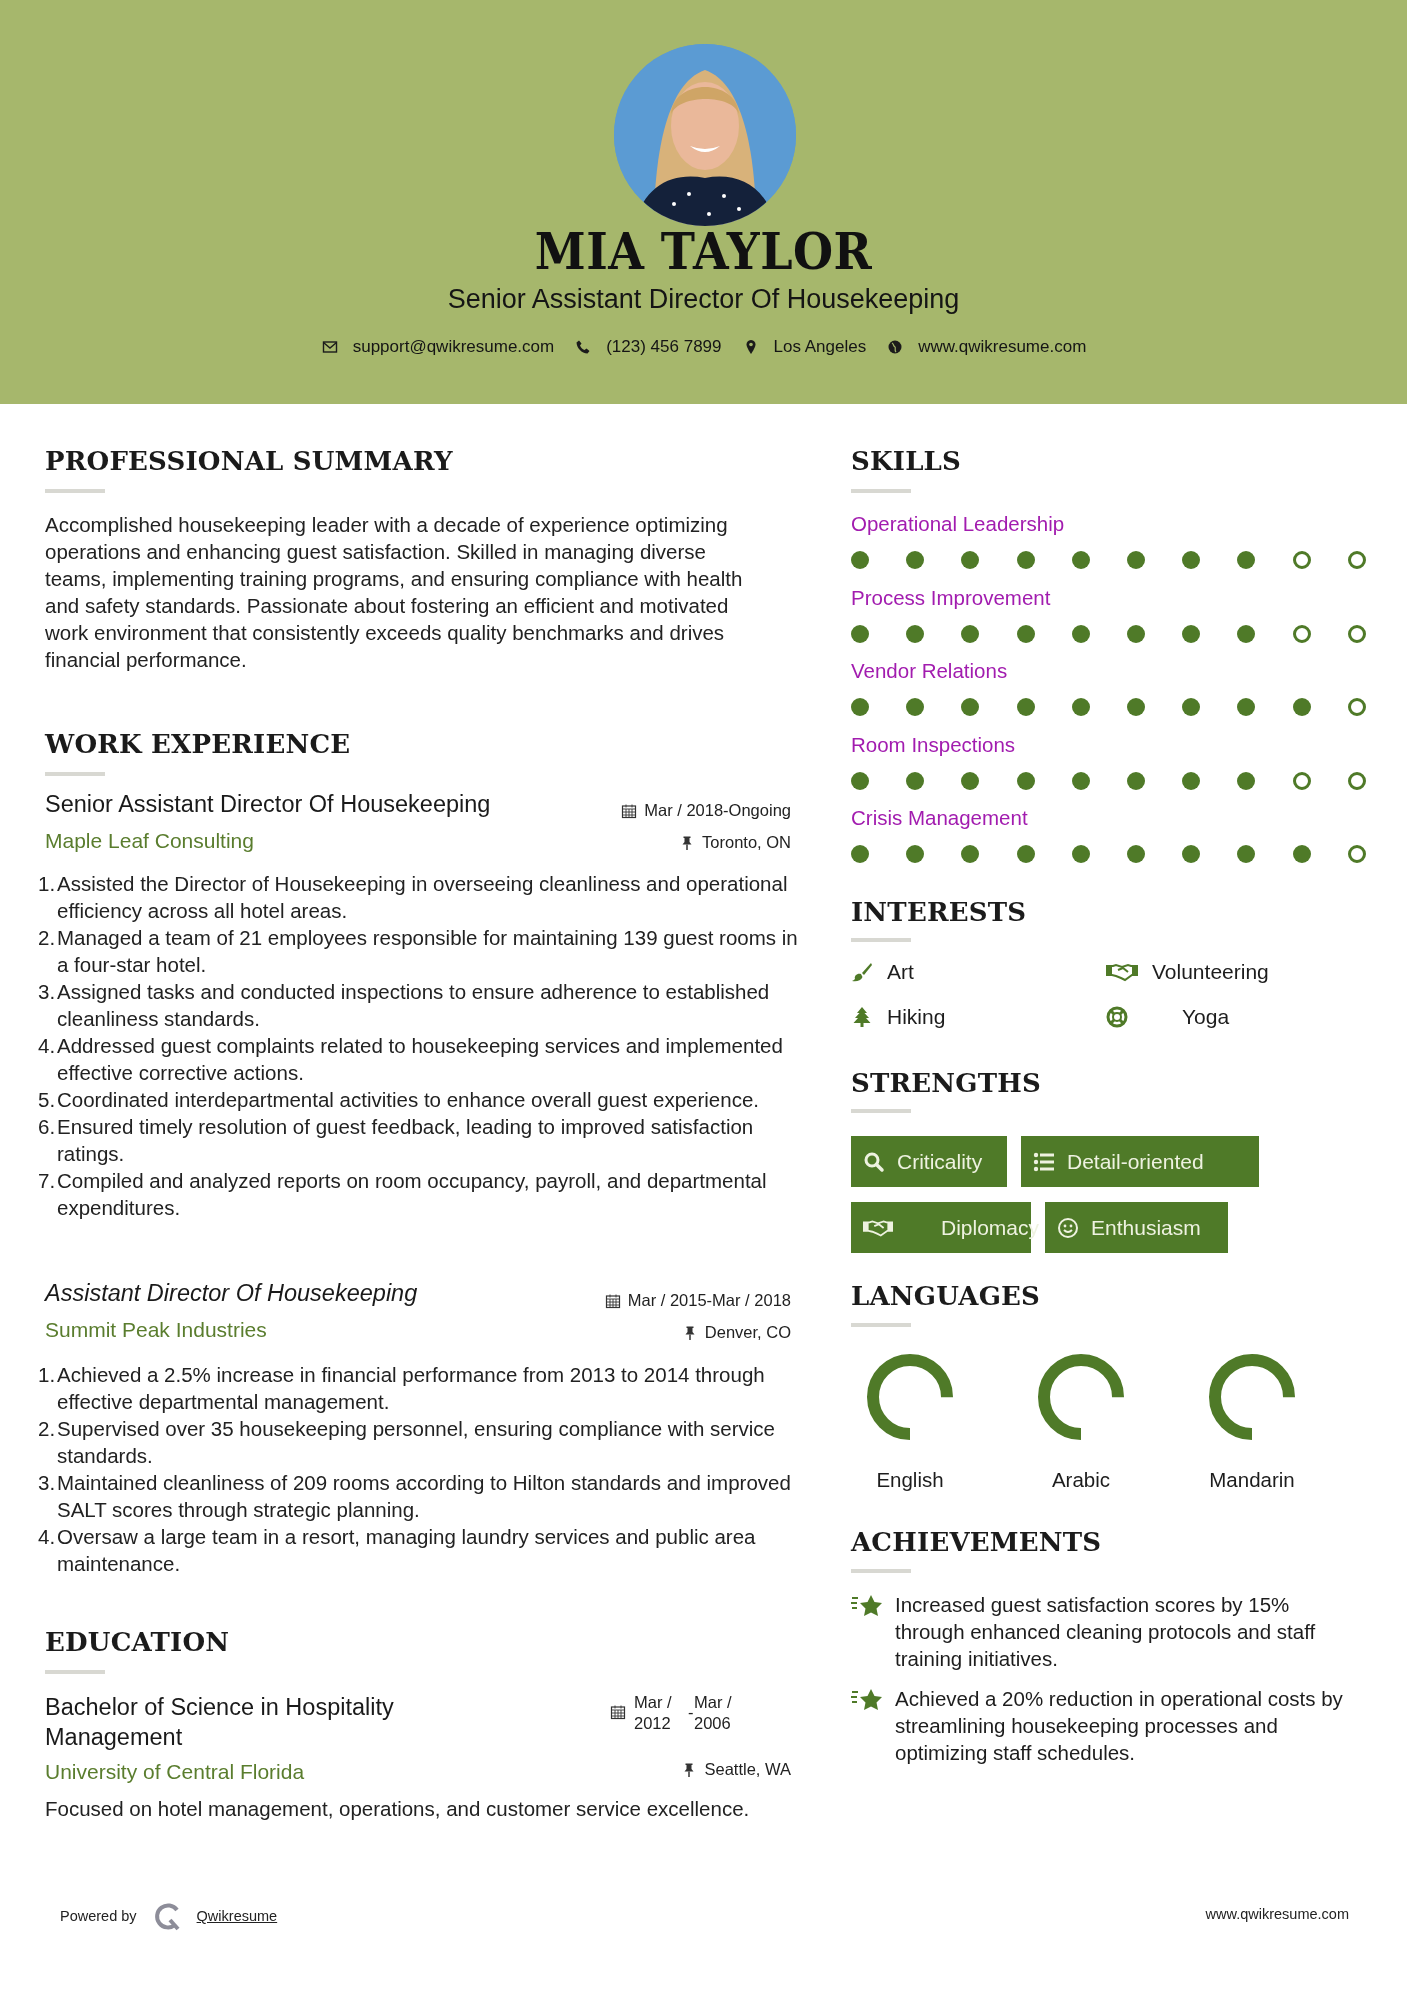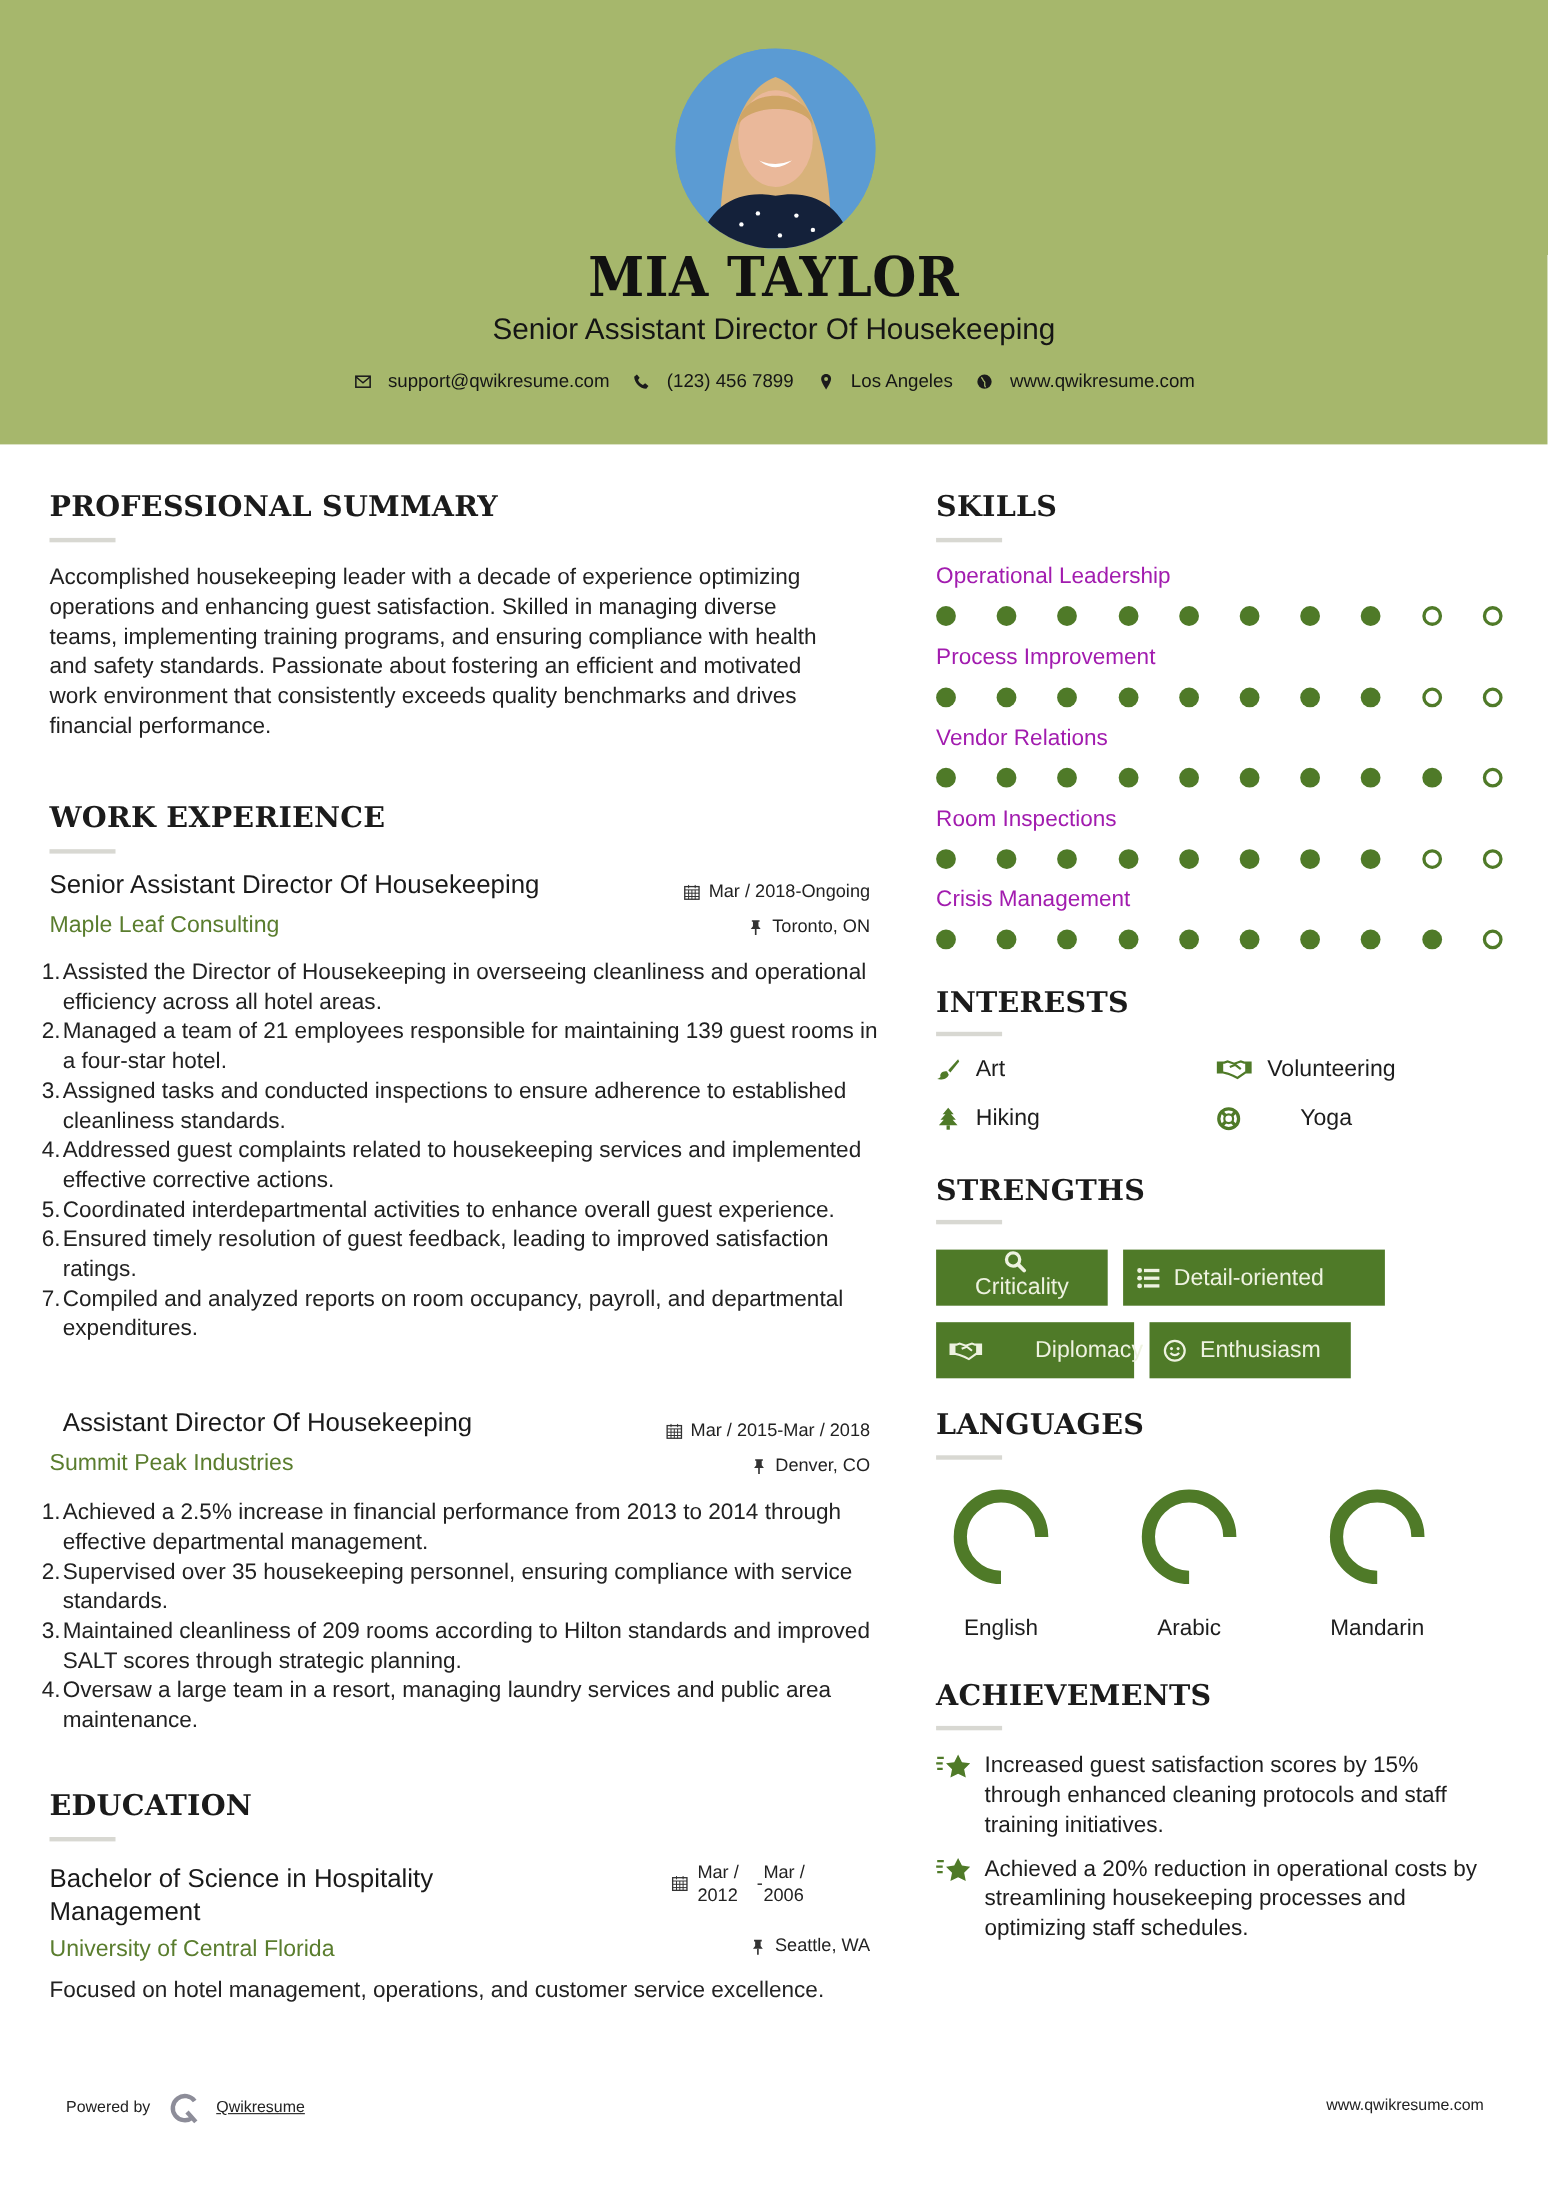--- a/index.html
+++ b/index.html
@@ -158,21 +158,21 @@
 <ol class="bul" style="left:38px; top:870px; width:760px;">
   <li><span class="num">1.</span><span>Assisted the Director of Housekeeping in overseeing cleanliness and operational efficiency across all hotel areas.</span></li>
   <li><span class="num">2.</span><span>Managed a team of 21 employees responsible for maintaining 139 guest rooms in a four-star hotel.</span></li>
   <li><span class="num">3.</span><span>Assigned tasks and conducted inspections to ensure adherence to established cleanliness standards.</span></li>
   <li><span class="num">4.</span><span>Addressed guest complaints related to housekeeping services and implemented effective corrective actions.</span></li>
   <li><span class="num">5.</span><span>Coordinated interdepartmental activities to enhance overall guest experience.</span></li>
   <li><span class="num">6.</span><span>Ensured timely resolution of guest feedback, leading to improved satisfaction ratings.</span></li>
   <li><span class="num">7.</span><span>Compiled and analyzed reports on room occupancy, payroll, and departmental expenditures.</span></li>
 </ol>
 
-<div class="job-title" style="left:57px; top:1280px;">Assistant Director Of Housekeeping</div>
+<div class="job-title" style="left:45px; top:1280px;font-style:italic;">Assistant Director Of Housekeeping</div>
 <div class="meta" style="left:540px; top:1291px; width:251px;">
   <span class="mi">
     <svg viewBox="0 0 16 16">
         <rect x="1.5" y="3" width="13" height="11.5" fill="none" stroke="#333" stroke-width="1.2"></rect>
         <path d="M1.5 6 H14.5 M5 1.5 V4.5 M11 1.5 V4.5 M5 6 V14.5 M8 6 V14.5 M11 6 V14.5 M1.5 9 H14.5 M1.5 12 H14.5" stroke="#333" stroke-width="0.9"></path>
       </svg>
   </span>
   <span>Mar / 2015-Mar / 2018</span>
 </div>
 <div class="job-company" style="left:45px; top:1318px;">Summit Peak Industries</div>
@@ -334,21 +334,21 @@
         <circle cx="11" cy="11" r="9" fill="none" stroke="#4f7a28" stroke-width="3"></circle>
         <circle cx="11" cy="11" r="4" fill="none" stroke="#4f7a28" stroke-width="2"></circle>
         <path d="M4 4 L8 8 M18 4 L14 8 M4 18 L8 14 M18 18 L14 14" stroke="#4f7a28" stroke-width="3"></path>
       </svg>
   </span>
   <span>Yoga</span>
 </div>
 
 <div class="sec-h" style="left:851px; top:1068px;">STRENGTHS</div>
 <div class="sec-rule" style="left:851px; top:1109px;"></div>
-<div class="tag" style="left:851px; top:1136px; width:156px;flex-direction:column;">
+<div class="tag" style="left:851px; top:1136px; width:156px;">
   <span class="ti">
     <svg viewBox="0 0 22 22">
         <circle cx="9" cy="9" r="6" fill="none" stroke="#eef2e0" stroke-width="3"></circle>
         <path d="M13.5 13.5 L19 19" stroke="#eef2e0" stroke-width="3.5" stroke-linecap="round"></path>
       </svg>
   </span>
   <span>Criticality</span>
 </div>
 <div class="tag" style="left:1021px; top:1136px; width:238px;">
   <span class="ti">

